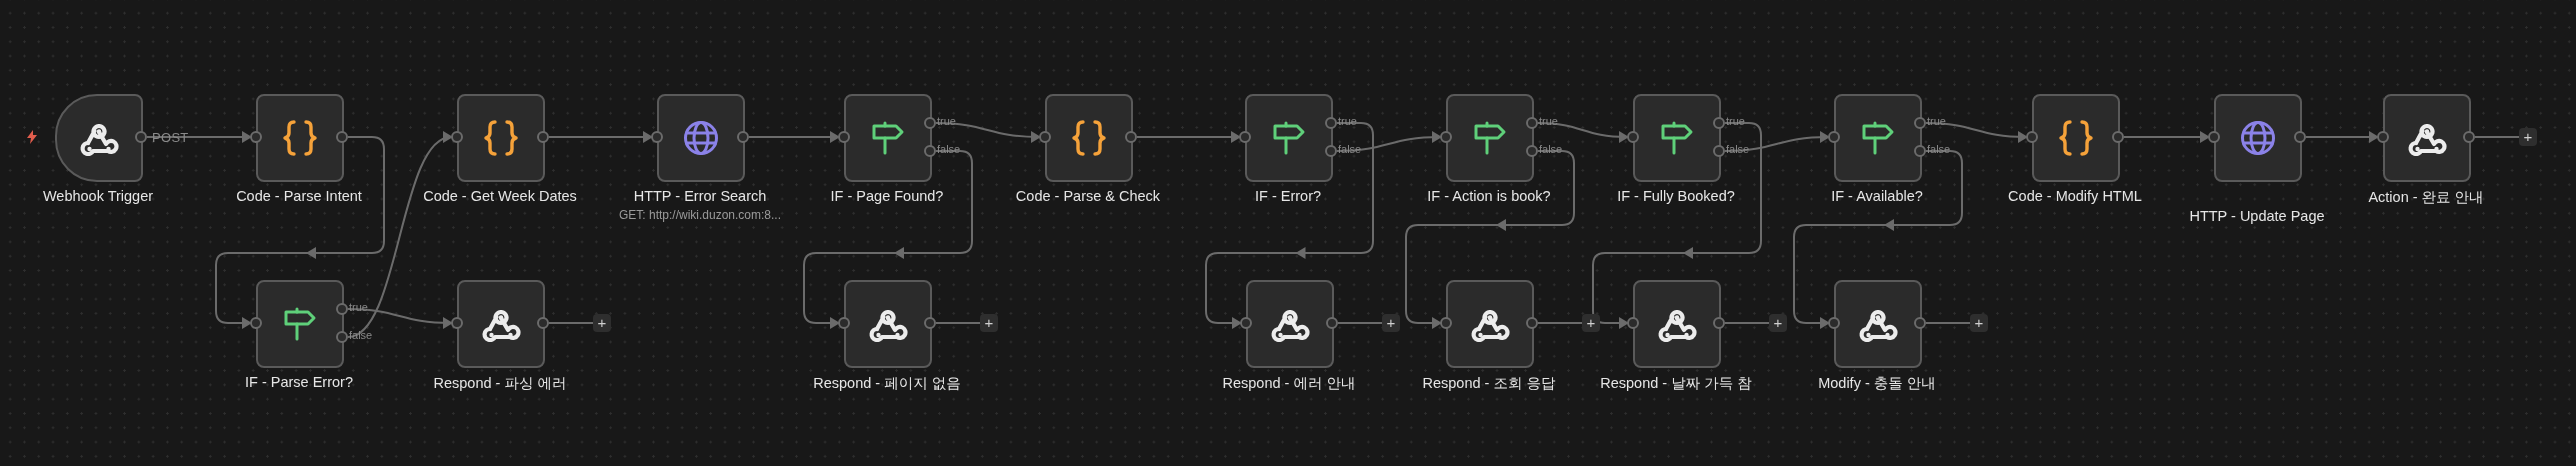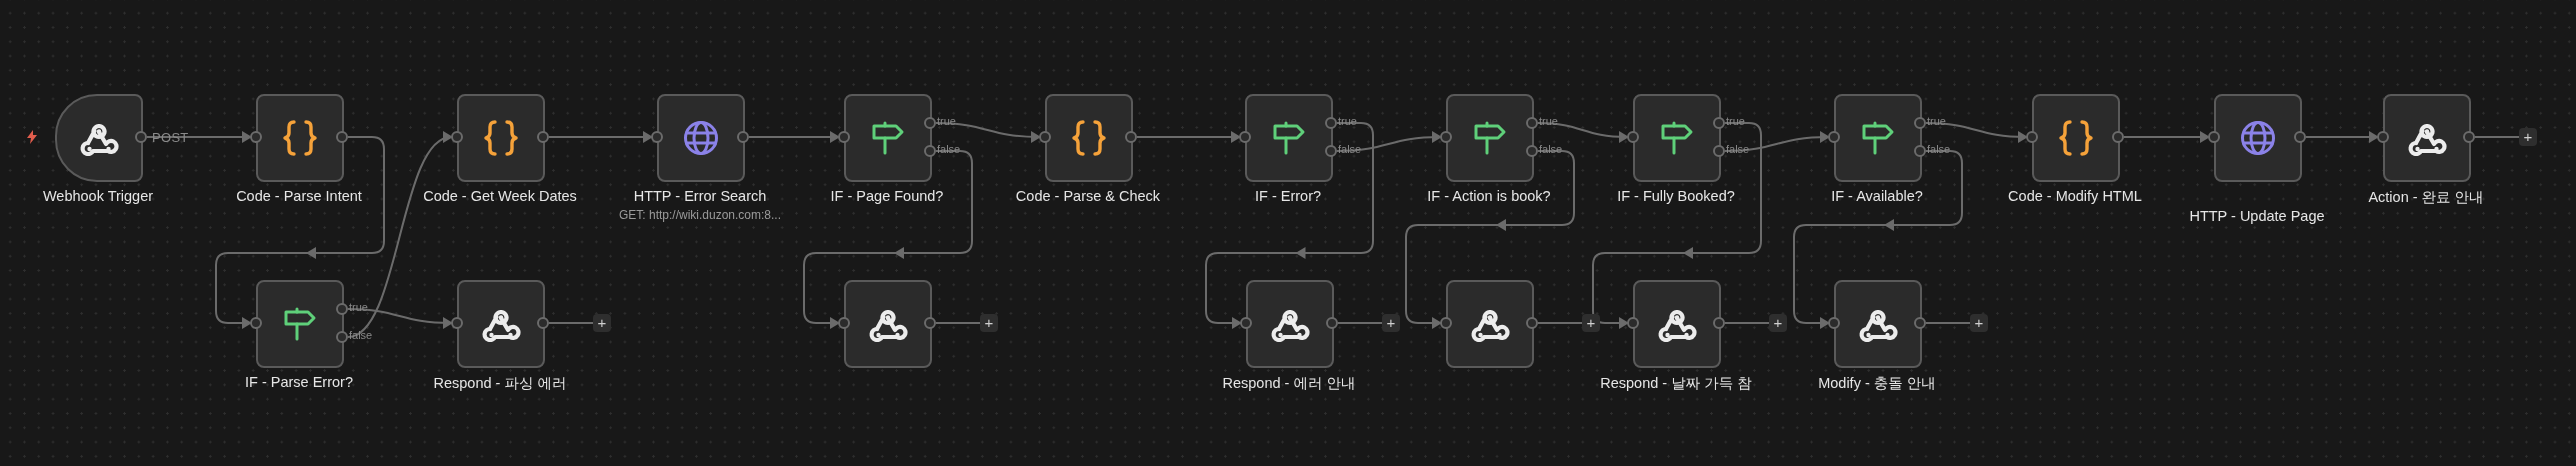--- a/index.html
+++ b/index.html
@@ -343,20 +343,21 @@
       <path d="M20 8 a5.5 5.5 0 1 1 -0.01 0 M15.5 13 L9 25"></path>
       <path d="M9 25 a5.5 5.5 0 1 0 5 8 L29 33"></path>
       <path d="M20 14 L27 26 a5.5 5.5 0 1 1 2 7"></path>
       </g>
           <circle cx="20" cy="13.5" r="2.2" fill="#ececec"></circle>
           <circle cx="10.5" cy="31" r="2.2" fill="#ececec"></circle>
           <circle cx="29.5" cy="31" r="2.2" fill="#ececec"></circle>
         </svg>
       </span>
     </div>
+    <div class="node-label" style="left: 757px; top: 374px;">Respond - 페이지 없음</div>
     <div class="handle" style="left: 838px; top: 317px;"></div>
     <div class="handle" style="left: 924px; top: 317px;"></div>
     <div class="node" style="left: 1246px; top: 280px;">
       <span class="icon">
         <svg width="40" height="40" viewBox="0 0 40 40">
           <g fill="none" stroke="#ececec" stroke-width="4.2" stroke-linecap="round" stroke-linejoin="round">
       <path d="M20 8 a5.5 5.5 0 1 1 -0.01 0 M15.5 13 L9 25"></path>
       <path d="M9 25 a5.5 5.5 0 1 0 5 8 L29 33"></path>
       <path d="M20 14 L27 26 a5.5 5.5 0 1 1 2 7"></path>
       </g>
@@ -376,20 +377,21 @@
       <path d="M20 8 a5.5 5.5 0 1 1 -0.01 0 M15.5 13 L9 25"></path>
       <path d="M9 25 a5.5 5.5 0 1 0 5 8 L29 33"></path>
       <path d="M20 14 L27 26 a5.5 5.5 0 1 1 2 7"></path>
       </g>
           <circle cx="20" cy="13.5" r="2.2" fill="#ececec"></circle>
           <circle cx="10.5" cy="31" r="2.2" fill="#ececec"></circle>
           <circle cx="29.5" cy="31" r="2.2" fill="#ececec"></circle>
         </svg>
       </span>
     </div>
+    <div class="node-label" style="left: 1359px; top: 374px;">Respond - 조회 응답</div>
     <div class="handle" style="left: 1440px; top: 317px;"></div>
     <div class="handle" style="left: 1526px; top: 317px;"></div>
     <div class="node" style="left: 1633px; top: 280px;">
       <span class="icon">
         <svg width="40" height="40" viewBox="0 0 40 40">
           <g fill="none" stroke="#ececec" stroke-width="4.2" stroke-linecap="round" stroke-linejoin="round">
       <path d="M20 8 a5.5 5.5 0 1 1 -0.01 0 M15.5 13 L9 25"></path>
       <path d="M9 25 a5.5 5.5 0 1 0 5 8 L29 33"></path>
       <path d="M20 14 L27 26 a5.5 5.5 0 1 1 2 7"></path>
       </g>

